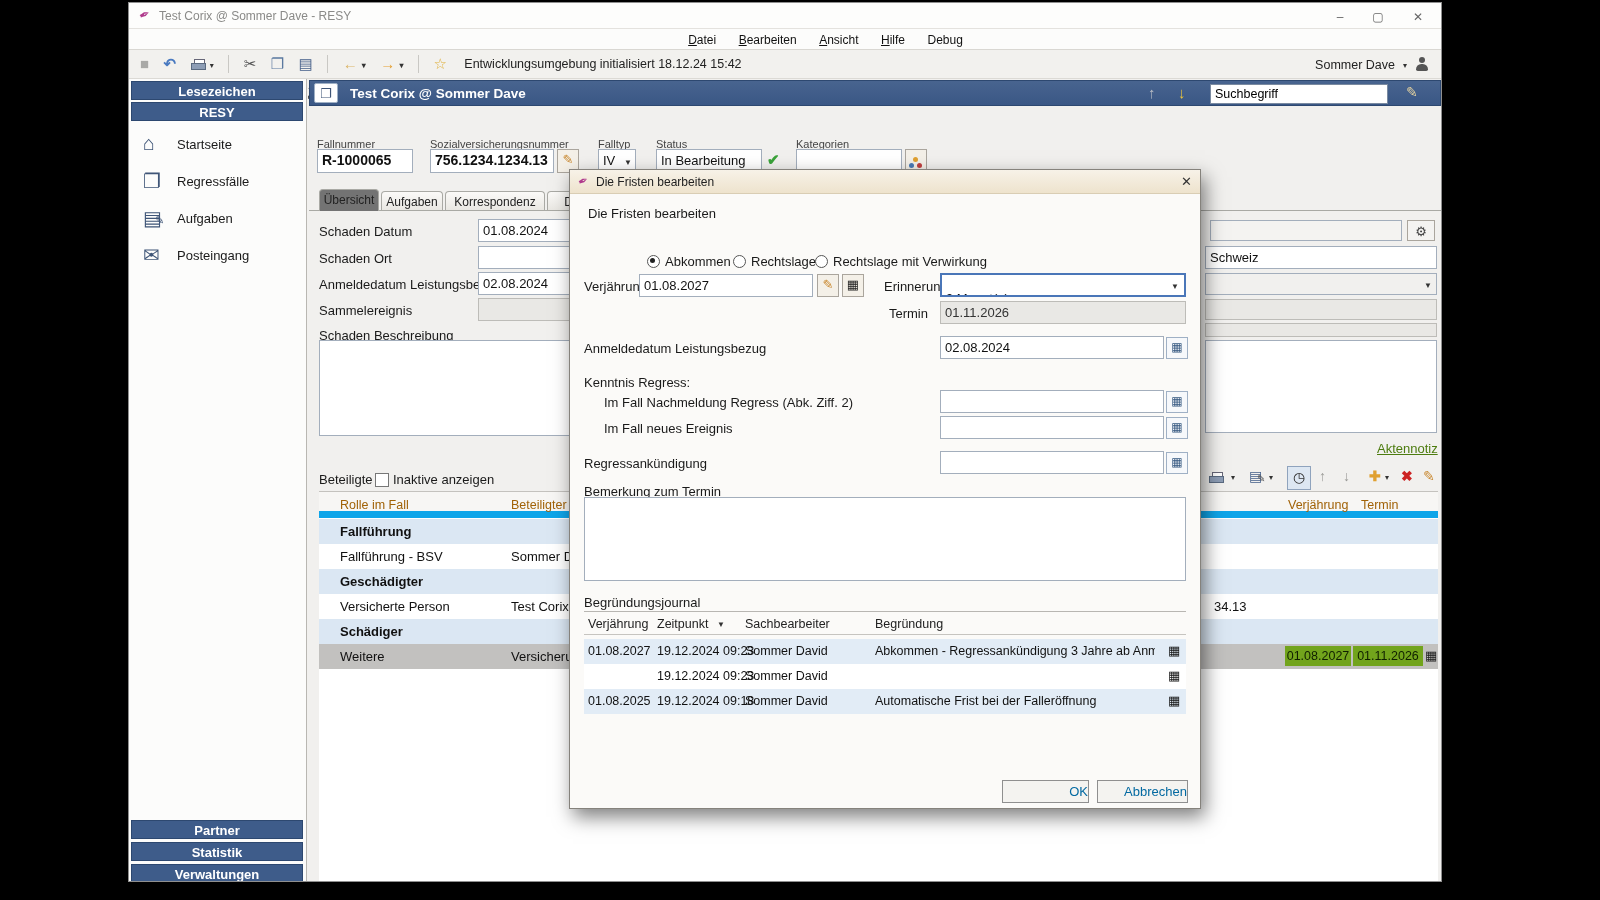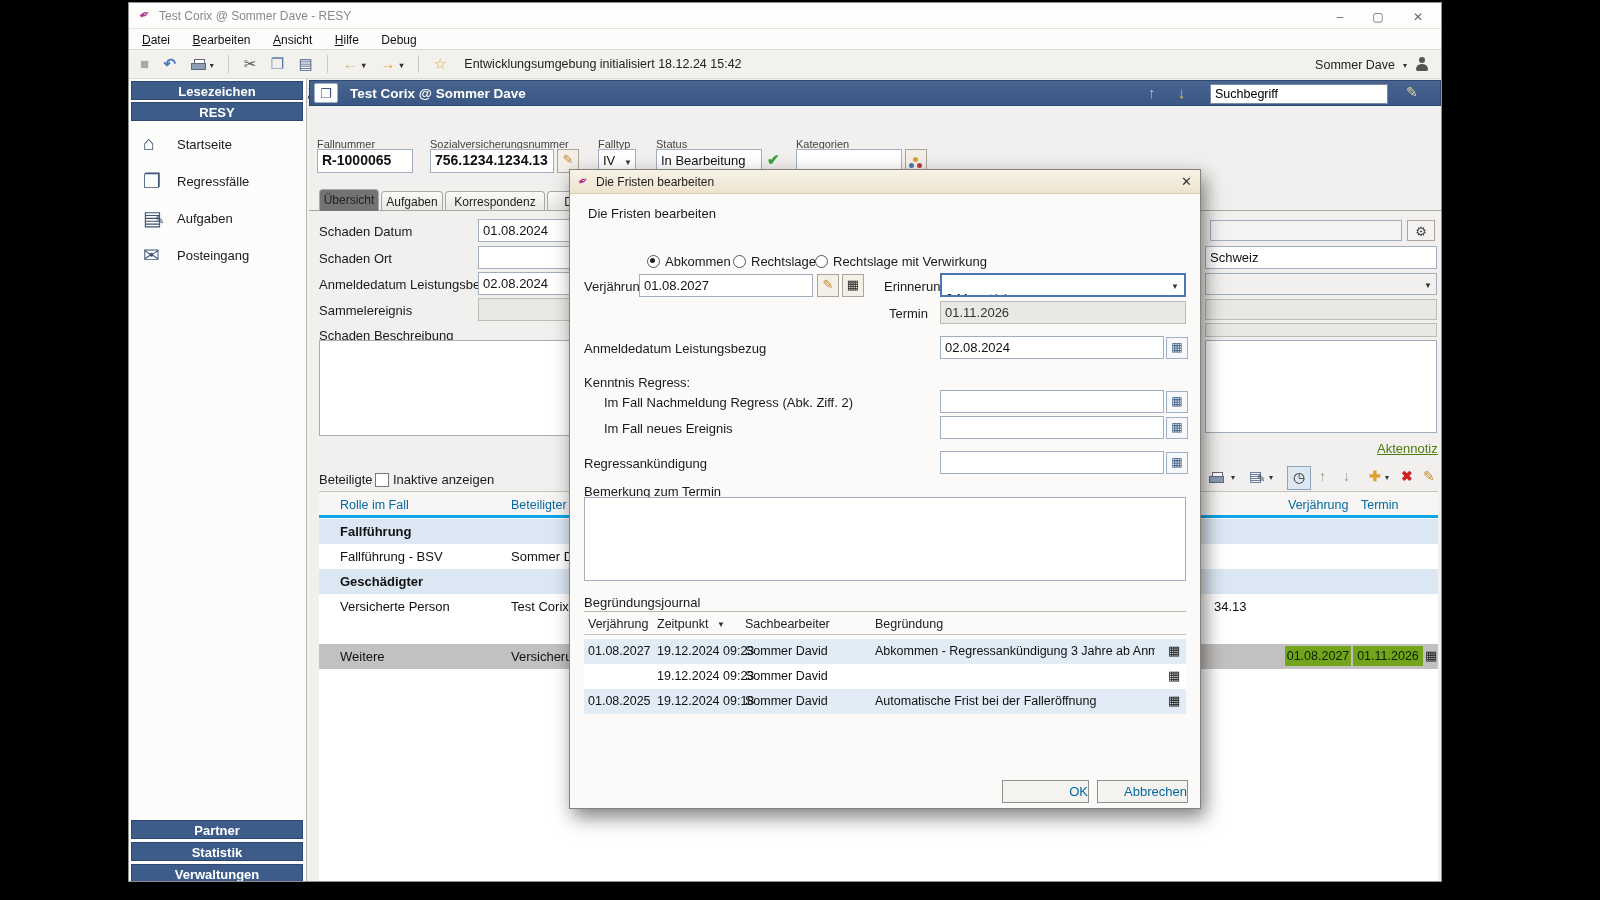--- a/index.html
+++ b/index.html
@@ -67,21 +67,21 @@
 <div class="app">
 
   <div class="abs" style="left:0;top:0;width:1312px;height:26px;background:#fdfdfc;border-bottom:1px solid #e4e2de;">
     <span class="icon" style="position:absolute;left:10px;top:4px;font-size:13px;color:#b03a8c;transform:rotate(-25deg);">✒</span>
     <span style="position:absolute;left:30px;top:6px;font-size:12px;color:#8a8a88;">Test Corix @ Sommer Dave - RESY</span>
     <span class="titlebtn" style="right:86px;">–</span>
     <span class="titlebtn" style="right:48px;">▢</span>
     <span class="titlebtn" style="right:8px;">✕</span>
   </div>
 
-  <div class="abs" style="left:0;top:26px;width:1389px;height:21px;background:#fcfcfb;border-bottom:1px solid #d9d7d2;padding-left:4px;">
+  <div class="abs" style="left:0;top:26px;width:1389px;height:21px;background:#fcfcfb;border-bottom:1px solid #d9d7d2;padding-left:4px;text-align:center;">
     <span class="menu-item">Datei</span>
     <span class="menu-item">Bearbeiten</span>
     <span class="menu-item">Ansicht</span>
     <span class="menu-item">Hilfe</span>
     <span class="menu-item no-u">Debug</span>
   </div>
 
   <div class="abs" style="left:0;top:47px;width:1312px;height:29px;background:#f2f1ee;border-bottom:1px solid #dcdad5;padding:4px 0 0 6px;">
     <span class="tb-ico" style="color:#a9a9a6;">■</span>
     <span class="tb-ico" style="color:#4a7ac0;font-weight:bold;">↶</span>
@@ -202,40 +202,43 @@
     <span style="position:absolute;left:82px;top:0;width:22px;height:22px;border:1px solid #8fa3bd;background:#dde7f2;text-align:center;line-height:20px;color:#333;">◷</span>
     <span style="position:absolute;left:114px;top:2px;font-weight:bold;color:#9a9a96;">↑</span>
     <span style="position:absolute;left:138px;top:2px;font-weight:bold;color:#9a9a96;">↓</span>
     <span style="position:absolute;left:164px;top:2px;color:#e0a030;font-weight:bold;">✚</span>
       <span class="caret" style="position:absolute;left:180px;top:7px;">▾</span>
     <span style="position:absolute;left:196px;top:2px;color:#c22;font-weight:bold;">✖</span>
     <span style="position:absolute;left:218px;top:2px;color:#c8862c;">✎</span>
   </div>
 
   <div class="abs" style="left:190px;top:488px;width:1119px;height:392px;background:#fff;border-top:1px solid #c4c2be;">
-    <div class="abs" style="left:0;top:0;width:1119px;height:26px;background:#f7f6f4;border-bottom:3px solid #0ea5e9;font-size:12.5px;color:#0369a1;">
+    <div class="abs" style="left:0;top:0;width:1119px;height:26px;background:#f7f6f4;border-bottom:7px solid #0ea5e9;font-size:12.5px;color:#a16207;">
       <span style="position:absolute;left:21px;top:6px;">Rolle im Fall</span>
       <span style="position:absolute;left:192px;top:6px;">Beteiligter</span>
       <span style="position:absolute;left:969px;top:6px;">Verjährung</span>
       <span style="position:absolute;left:1042px;top:6px;">Termin</span>
     </div>
     <div class="trow grp" style="top:27px;">
         <span class="c1">Fallführung</span>
       </div>
     <div class="trow" style="top:52px;">
         <span class="c1">Fallführung - BSV</span>
         <span class="c2">Sommer D</span>
       </div>
     <div class="trow grp" style="top:77px;">
         <span class="c1">Geschädigter</span>
       </div>
     <div class="trow" style="top:102px;">
         <span class="c1">Versicherte Person</span>
         <span class="c2">Test Corix</span>
         <span style="position:absolute;left:895px;top:5px;">34.13</span>
+      </div>
+    <div class="trow grp" style="top:127px;">
+        <span class="c1">Schädiger</span>
       </div>
     <div class="trow" style="top:152px;background:#c2c1bf;">
       <span class="c1">Weitere</span>
       <span class="c2">Versicheru</span>
       <span style="position:absolute;left:966px;top:2px;width:66px;height:20px;background:#72a41c;color:#102000;font-size:12.5px;text-align:center;padding-top:3px;box-sizing:border-box;">01.08.2027</span>
       <span style="position:absolute;left:1034px;top:2px;width:70px;height:20px;background:#72a41c;color:#102000;font-size:12.5px;text-align:center;padding-top:3px;box-sizing:border-box;">01.11.2026</span>
       <span style="position:absolute;left:1106px;top:4px;font-size:13px;color:#1a1a1a;">▦</span>
     </div>
   </div>
 

